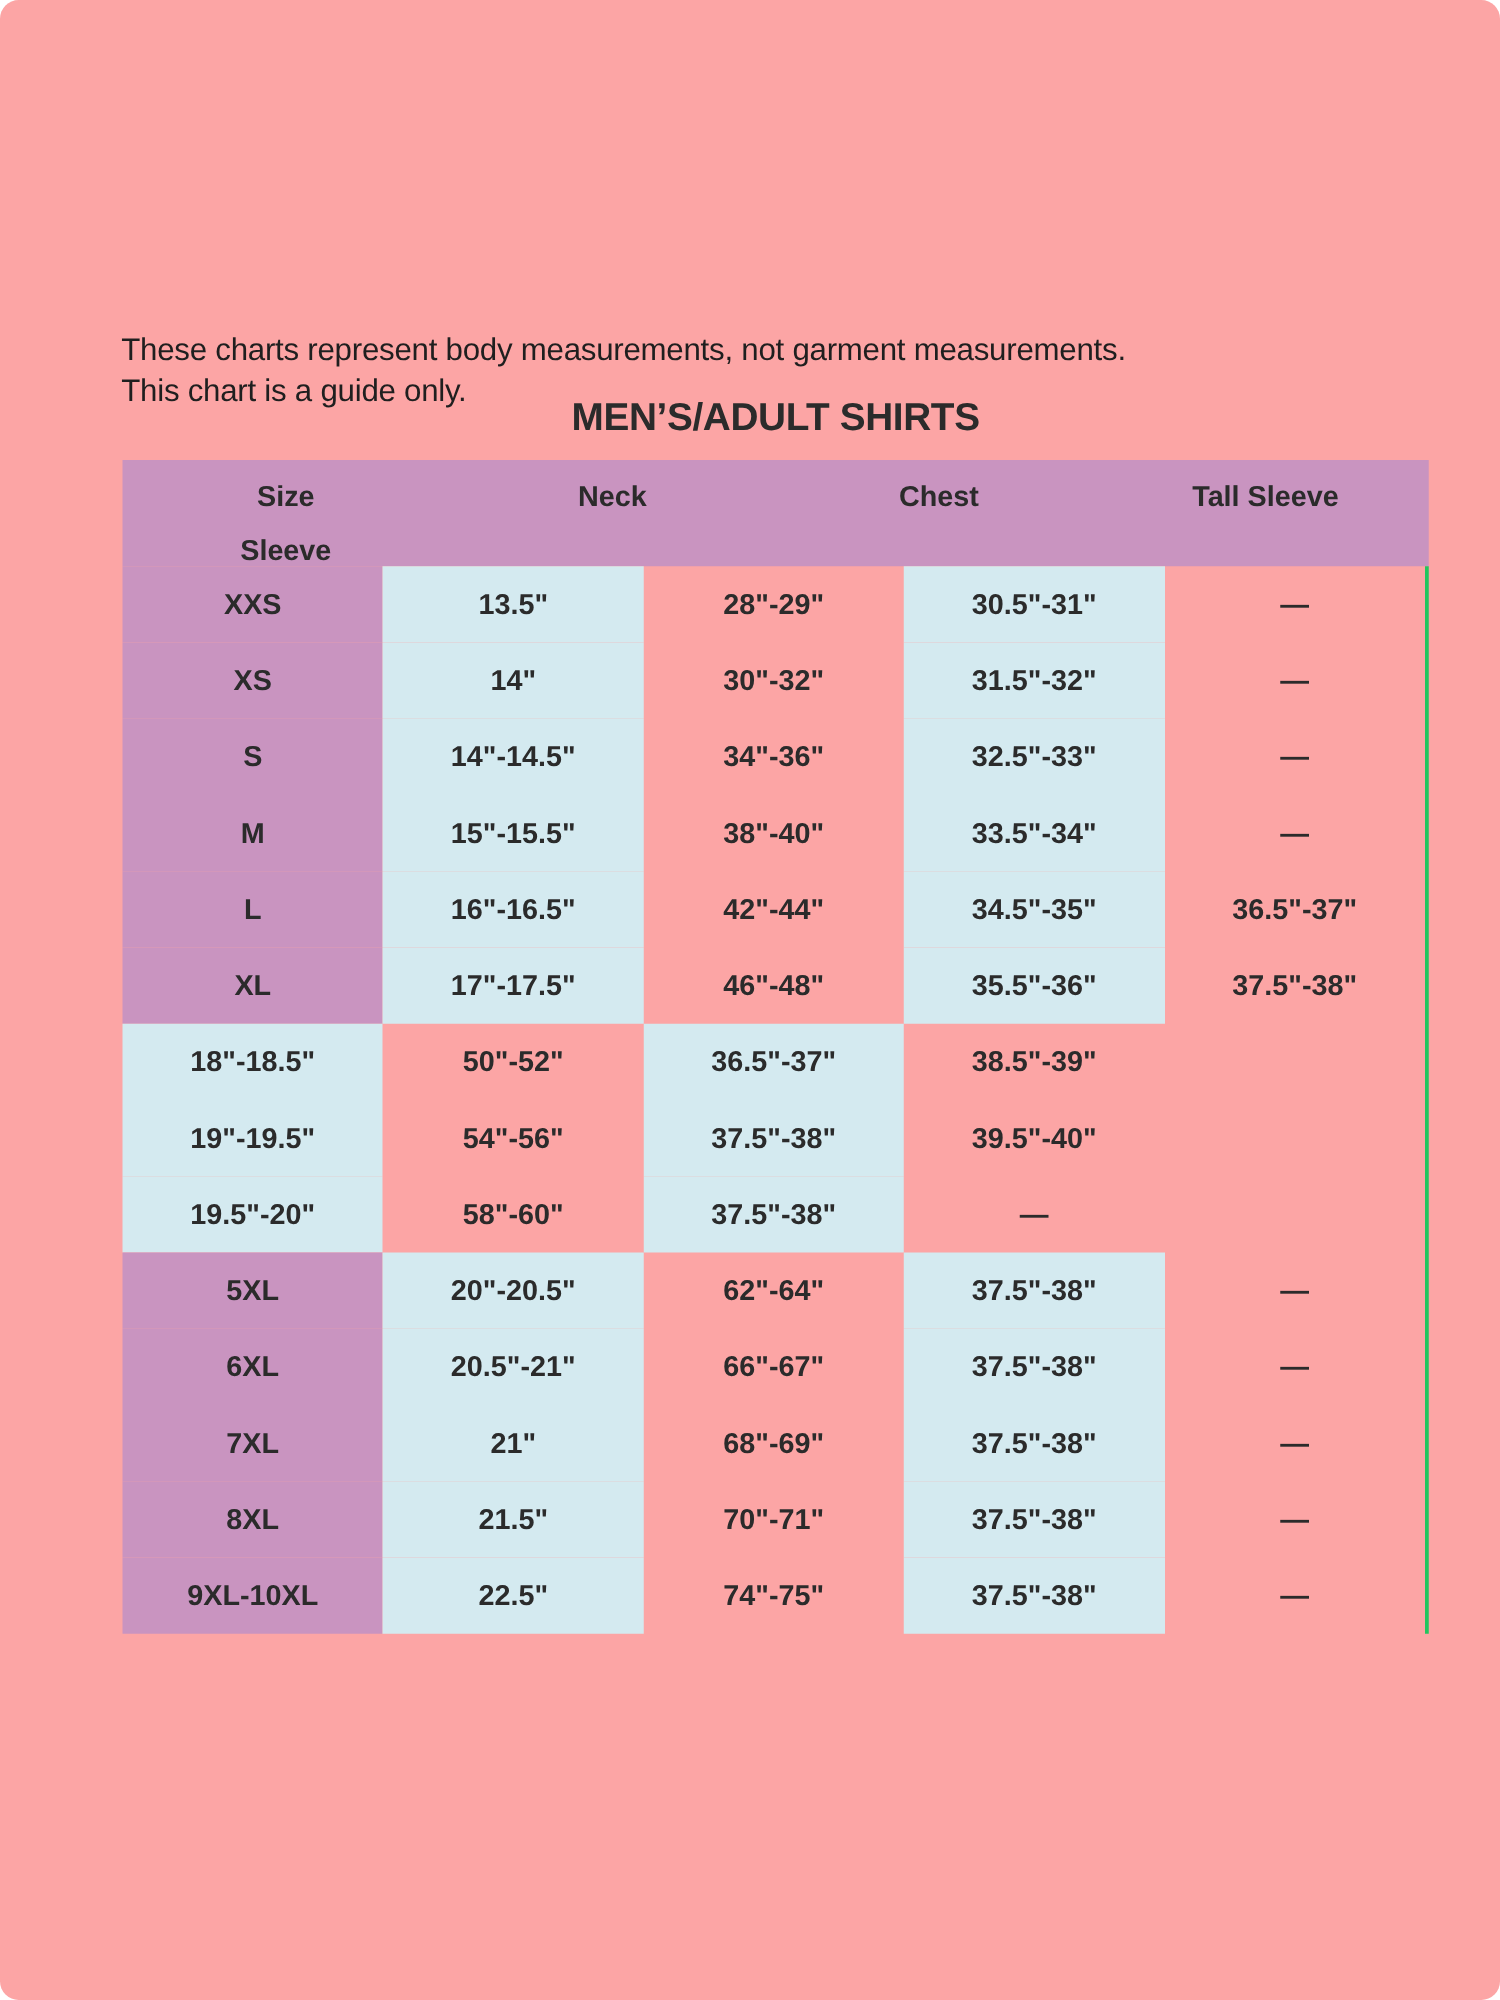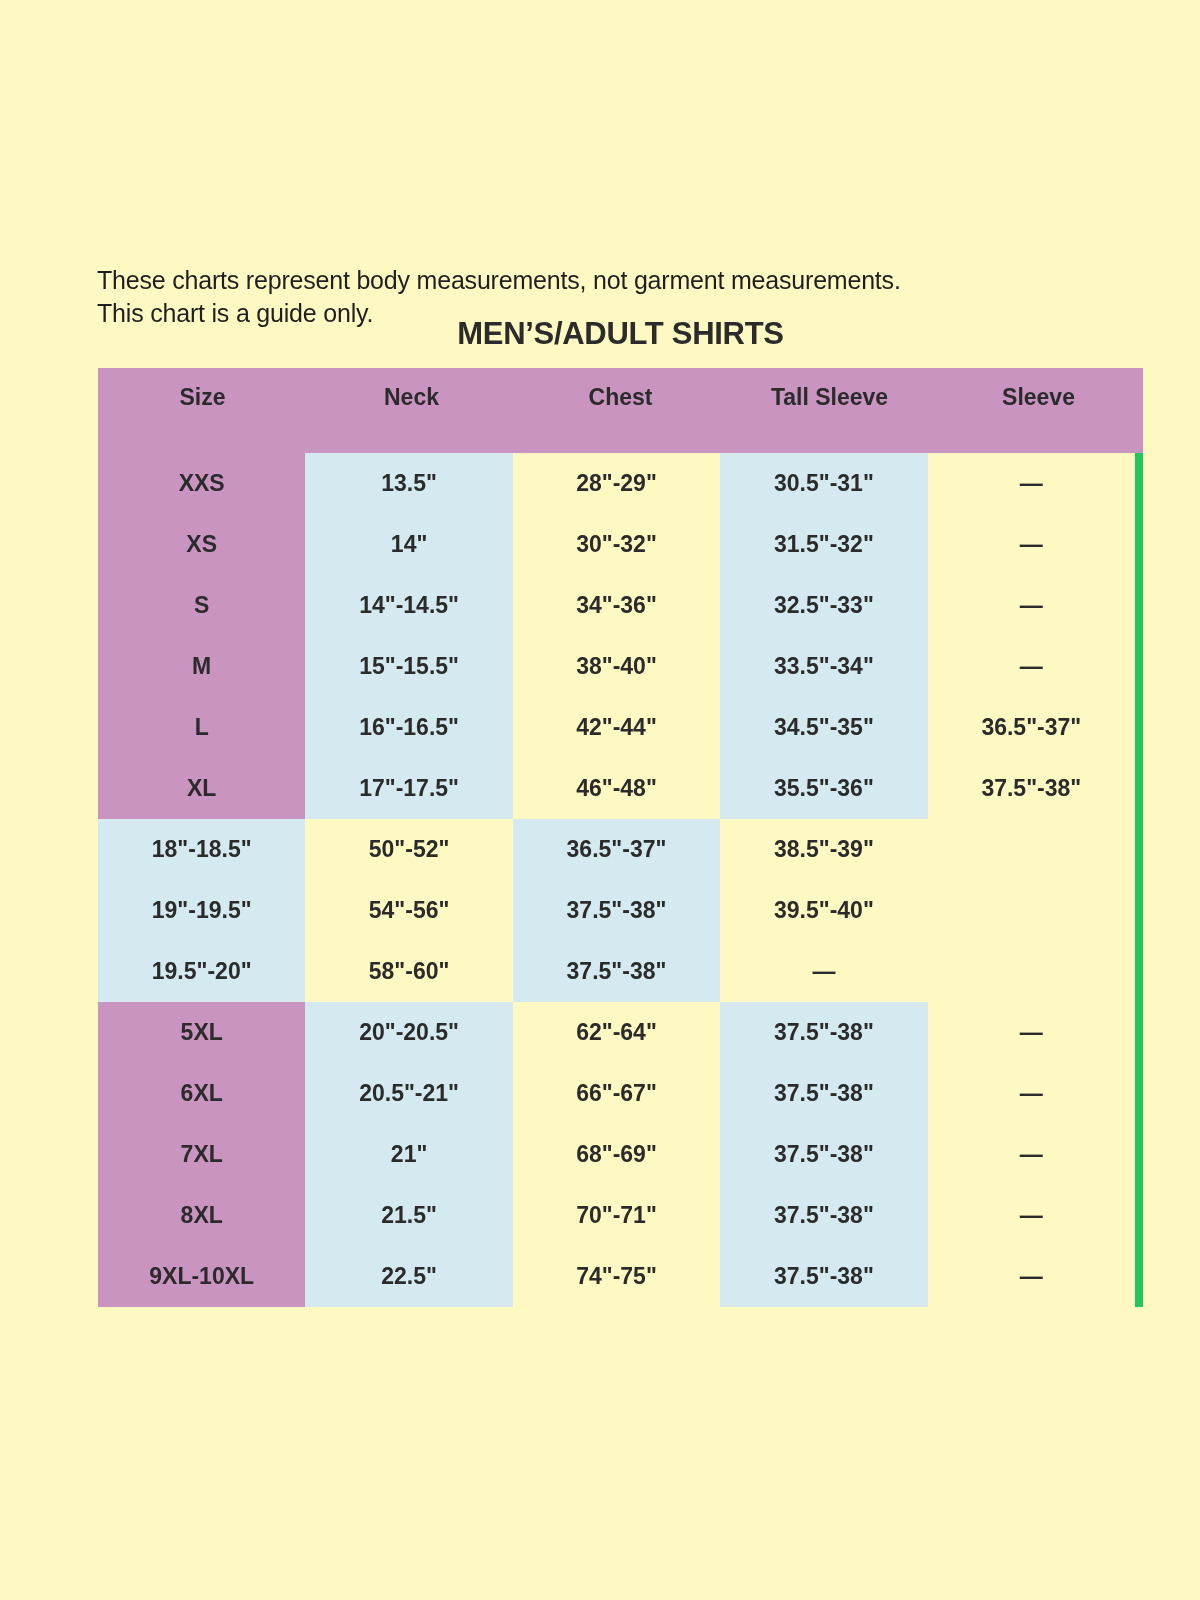--- a/index.html
+++ b/index.html
@@ -4,23 +4,24 @@
 <style>
   html, body {
     margin: 0;
     padding: 0;
     background: #ffffff;
   }
   .canvas {
     position: relative;
     width: 1200px;
     height: 1600px;
-    background: #fef9c3;
+    background: #fca5a5;
     font-family: "Liberation Sans", "DejaVu Sans", sans-serif;
     overflow: hidden;
+    border-radius: 15px;
   }
   .intro {
     position: absolute;
     left: 97px;
     top: 264px;
     font-size: 25px;
     line-height: 33px;
     color: #1f1f1f;
     letter-spacing: -0.2px;
   }
@@ -36,35 +37,35 @@
     color: #2b2b2b;
   }
   .chart {
     position: absolute;
     left: 98px;
     top: 368px;
     width: 1045px;
   }
   .thead {
     display: grid;
-    grid-template-columns: repeat(5, 1fr);
+    grid-template-columns: repeat(4, 1fr);
     height: 85px;
     background: #c994c0;
   }
   .hcell {
     padding-top: 16px;
     text-align: center;
     font-size: 23px;
     font-weight: bold;
     color: #2b2b2b;
   }
   .tbody {
     position: relative;
     box-sizing: border-box;
-    border-right: 8px solid #22c55e;
+    border-right: 3px solid #22c55e;
   }
   .trow {
     display: grid;
     grid-template-columns: repeat(5, 1fr);
     height: 61px;
   }
   .cell {
     display: flex;
     align-items: center;
     justify-content: center;

